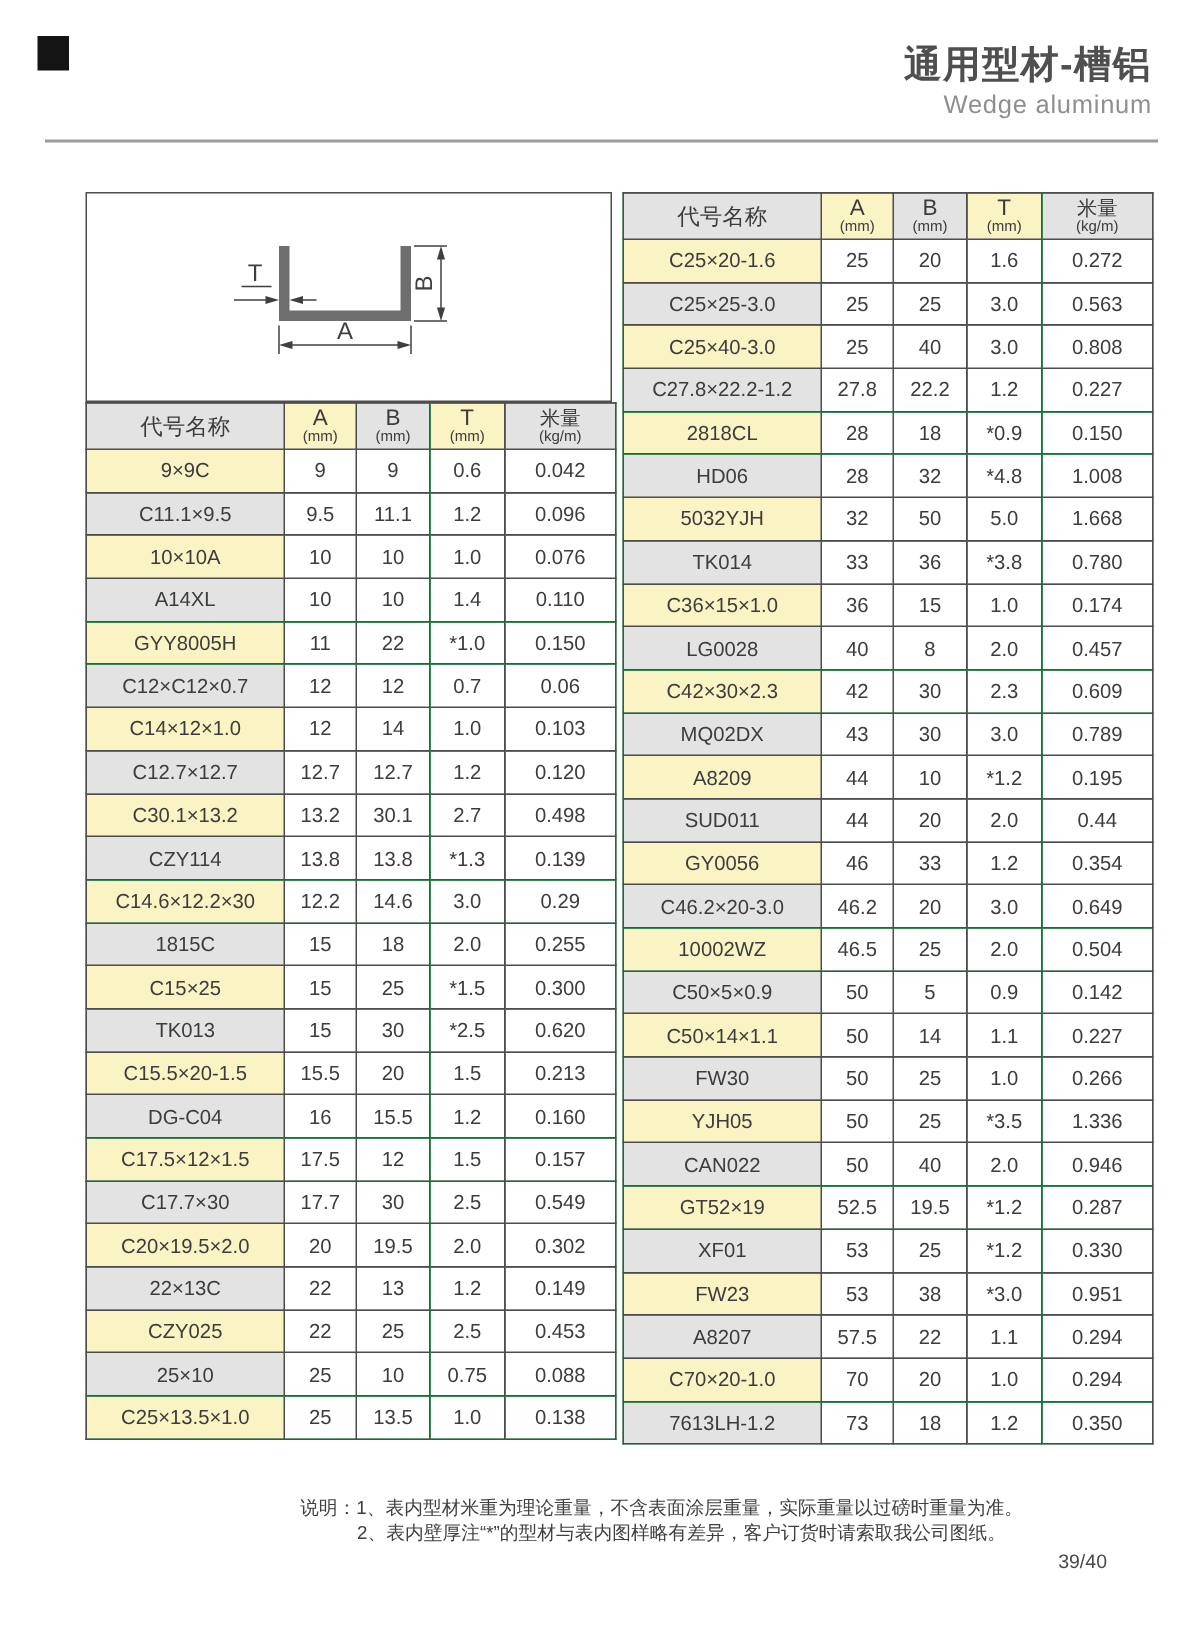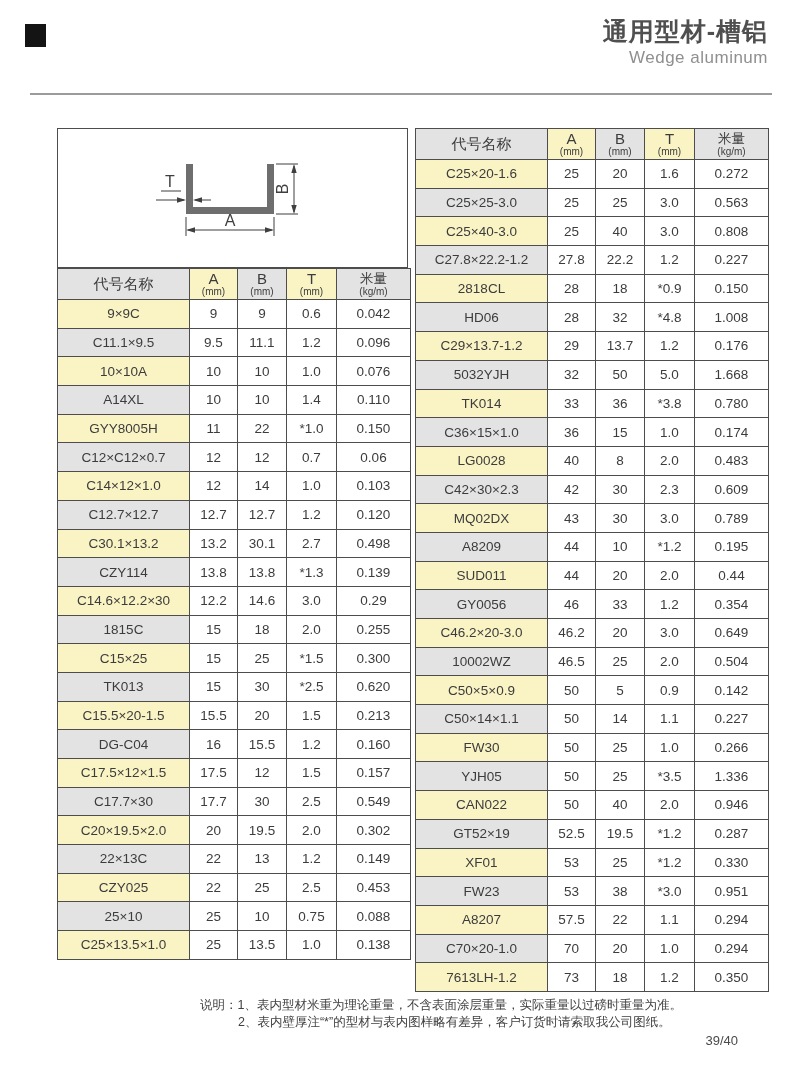--- a/index.html
+++ b/index.html
@@ -2,21 +2,21 @@
 <html><head>
 <meta charset="utf-8">
 <style>
   html,body{margin:0;padding:0;}
   body{
     width:800px;height:1085px;position:relative;background:#ffffff;
     font-family:"Liberation Sans","DejaVu Sans",sans-serif;
     color:#3c3c3c;overflow:hidden;
   }
   .black-square{position:absolute;left:25px;top:24px;width:21px;height:23px;background:#141414;}
-  .header{position:absolute;top:16px;right:32px;text-align:right;}
+  .header{position:absolute;top:28px;right:32px;text-align:right;}
   .title-cn{font-size:25px;font-weight:bold;color:#4f4f4f;letter-spacing:1px;line-height:30px;}
   .title-en{font-size:17px;color:#8f8f8f;line-height:24px;letter-spacing:0.5px;}
   .header-rule{position:absolute;top:93px;left:30px;width:742px;height:2px;background:#9b9b9b;}
 
   .diagram-box{position:absolute;left:57px;top:128px;width:351px;height:140px;border:1px solid #4d4d4d;box-sizing:border-box;background:#fff;}
 
   table.spec{border-collapse:collapse;table-layout:fixed;position:absolute;background:#22c55e;}
   #left-table{left:57px;top:268px;width:353px;}
   #right-table{left:415px;top:128px;width:353px;}
   table.spec th,table.spec td{
@@ -337,27 +337,20 @@
         <td>0.150</td>
       </tr>
       <tr>
         <td class="name">HD06</td>
         <td>28</td>
         <td>32</td>
         <td>*4.8</td>
         <td>1.008</td>
       </tr>
       <tr>
-        <td class="name">C29×13.7-1.2</td>
-        <td>29</td>
-        <td>13.7</td>
-        <td>1.2</td>
-        <td>0.176</td>
-      </tr>
-      <tr>
         <td class="name">5032YJH</td>
         <td>32</td>
         <td>50</td>
         <td>5.0</td>
         <td>1.668</td>
       </tr>
       <tr>
         <td class="name">TK014</td>
         <td>33</td>
         <td>36</td>
@@ -369,21 +362,21 @@
         <td>36</td>
         <td>15</td>
         <td>1.0</td>
         <td>0.174</td>
       </tr>
       <tr>
         <td class="name">LG0028</td>
         <td>40</td>
         <td>8</td>
         <td>2.0</td>
-        <td>0.483</td>
+        <td>0.457</td>
       </tr>
       <tr>
         <td class="name">C42×30×2.3</td>
         <td>42</td>
         <td>30</td>
         <td>2.3</td>
         <td>0.609</td>
       </tr>
       <tr>
         <td class="name">MQ02DX</td>

